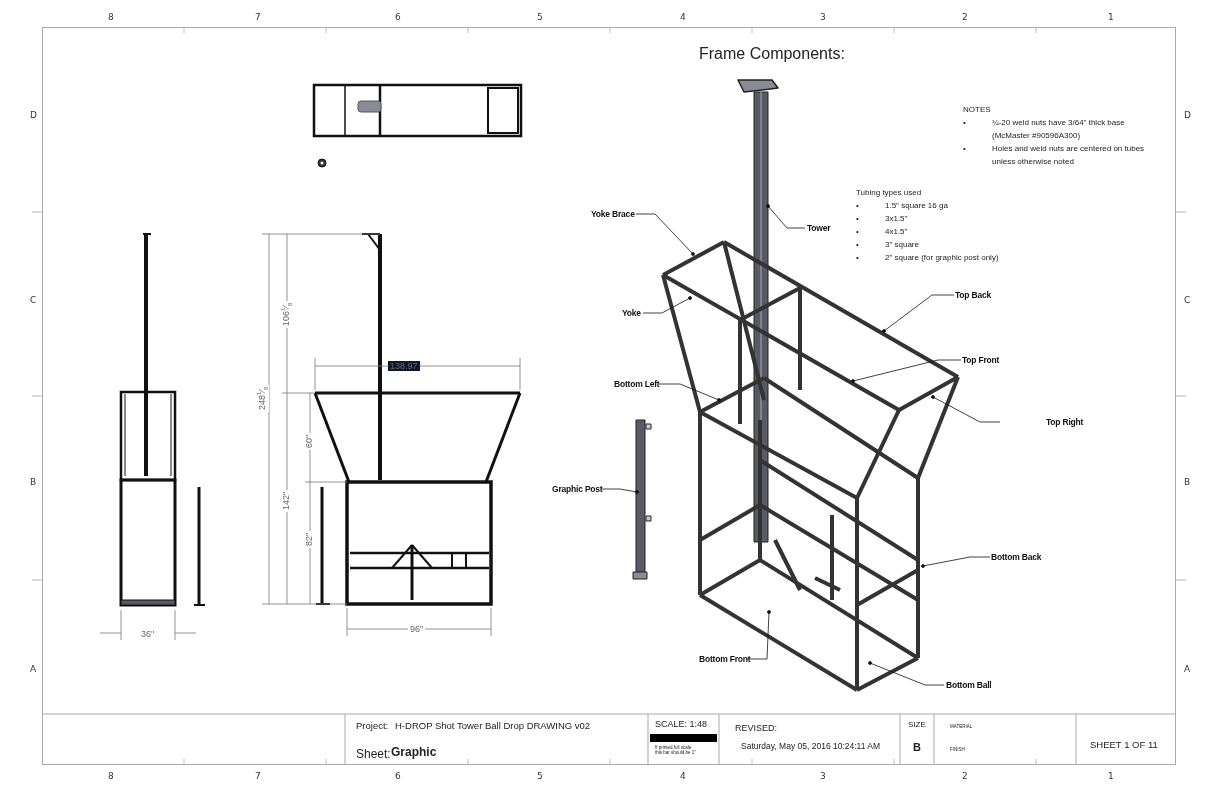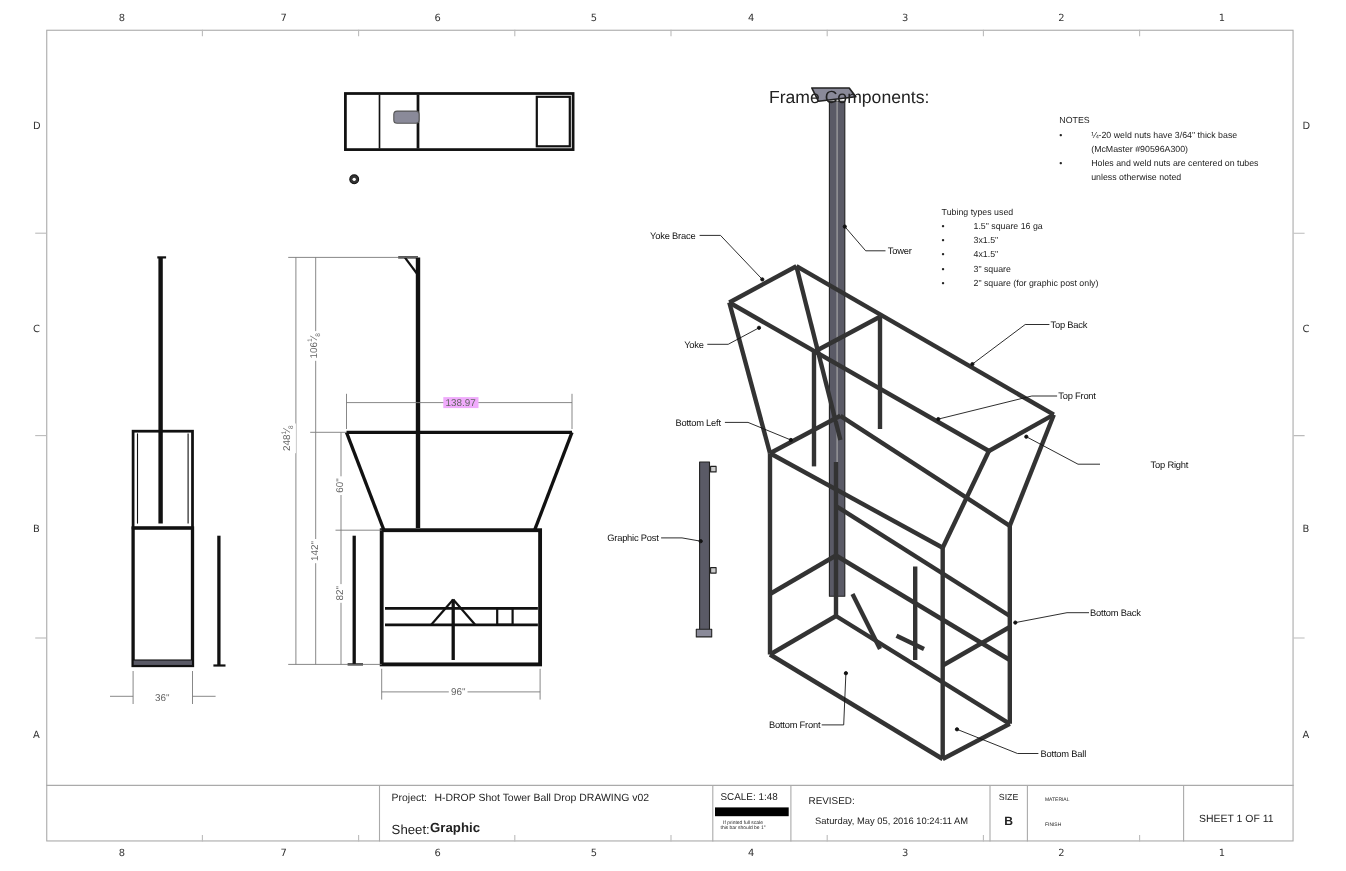--- a/index.html
+++ b/index.html
@@ -1,26 +1,26 @@
 <!DOCTYPE html>
 <html><head>
 <meta charset="utf-8">
 <style>
   html,body{margin:0;padding:0;background:#fff;}
   body{width:1224px;height:792px;position:relative;overflow:hidden;font-family:"Liberation Sans",sans-serif;color:#222;}
   .zone{position:absolute;font-size:9px;color:#333;font-family:"DejaVu Sans",sans-serif;}
   .frame-border{position:absolute;left:42px;top:27px;width:1134px;height:738px;border:1px solid #aaa;box-sizing:border-box;}
   svg{position:absolute;left:0;top:0;}
-  .lbl{position:absolute;font-size:8.5px;color:#111;white-space:nowrap;letter-spacing:-0.2px;}
+  .lbl{position:absolute;font-size:8.5px;color:#111;white-space:nowrap;letter-spacing:-0.2px;font-weight:bold;}
   .dim{position:absolute;font-size:9px;color:#666;white-space:nowrap;}
-  .title{position:absolute;left:699px;top:45px;font-size:16px;color:#222;margin-top:36px;}
+  .title{position:absolute;left:699px;top:45px;font-size:16px;color:#222;}
   .notes{position:absolute;font-size:8px;color:#222;line-height:13px;}
   .notes .item{display:flex;}
   .notes .bul{width:29px;flex:none;}
-  .tb-text{position:absolute;white-space:nowrap;text-align:center;}
+  .tb-text{position:absolute;white-space:nowrap;}
 </style>
 </head>
 <body>
 
 <div>
   <span class="zone" style="left:108px;top:12px">8</span>
   <span class="zone" style="left:255px;top:12px">7</span>
   <span class="zone" style="left:395px;top:12px">6</span>
   <span class="zone" style="left:537px;top:12px">5</span>
   <span class="zone" style="left:680px;top:12px">4</span>
@@ -275,21 +275,21 @@
 <span class="lbl" style="left:955px;top:290px">Top Back</span>
 <span class="lbl" style="left:962px;top:355px">Top Front</span>
 <span class="lbl" style="left:1046px;top:417px">Top Right</span>
 <span class="lbl" style="left:614px;top:379px">Bottom Left</span>
 <span class="lbl" style="left:552px;top:484px">Graphic Post</span>
 <span class="lbl" style="left:991px;top:552px">Bottom Back</span>
 <span class="lbl" style="left:699px;top:654px">Bottom Front</span>
 <span class="lbl" style="left:946px;top:680px">Bottom Ball</span>
 
 <span class="dim" style="left:139px;top:629px;background:#fff;padding:0 2px">36"</span>
-<span class="dim" style="left:403px;top:361px;background:#f0abfc;padding:0 2px">138.97</span>
+<span class="dim" style="left:388px;top:361px;background:#0f172a;padding:0 2px">138.97</span>
 <span class="dim" style="left:408px;top:624px;background:#fff;padding:0 2px">96"</span>
 <span class="dim" style="left:256px;top:412px;transform:rotate(-90deg);transform-origin:left top;background:#fff;padding:0 2px"><span>248</span><sup style="font-size:6px">1</sup>⁄<sub style="font-size:6px">8</sub></span>
 <span class="dim" style="left:280px;top:328px;transform:rotate(-90deg);transform-origin:left top;background:#fff;padding:0 2px"><span>106</span><sup style="font-size:6px">1</sup>⁄<sub style="font-size:6px">8</sub></span>
 <span class="dim" style="left:281px;top:512px;transform:rotate(-90deg);transform-origin:left top;background:#fff;padding:0 2px">142"</span>
 <span class="dim" style="left:304px;top:450px;transform:rotate(-90deg);transform-origin:left top;background:#fff;padding:0 2px">60"</span>
 <span class="dim" style="left:304px;top:548px;transform:rotate(-90deg);transform-origin:left top;background:#fff;padding:0 2px">82"</span>
 
 <div>
   <span class="tb-text" style="left:356px;top:720px;font-size:9.5px">Project:</span>
   <span class="tb-text" style="left:395px;top:720px;font-size:9.5px">H-DROP Shot Tower Ball Drop DRAWING v02</span>

